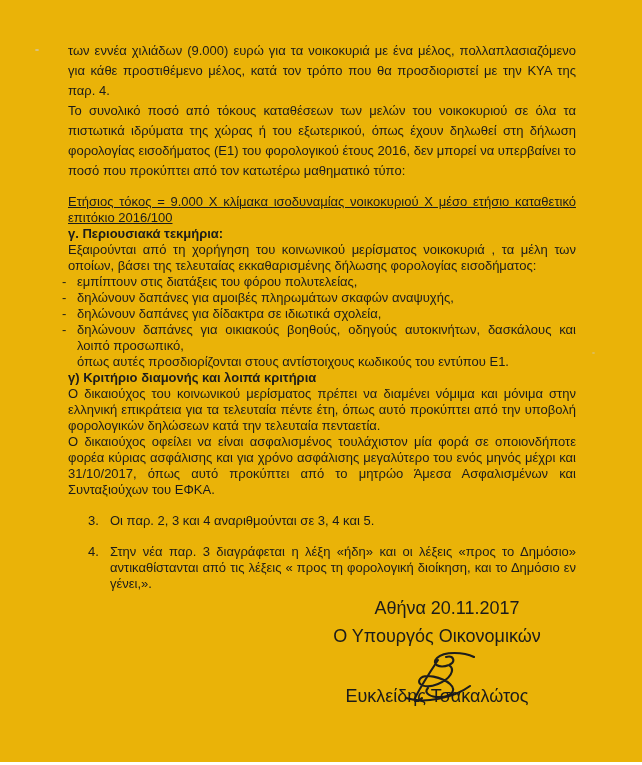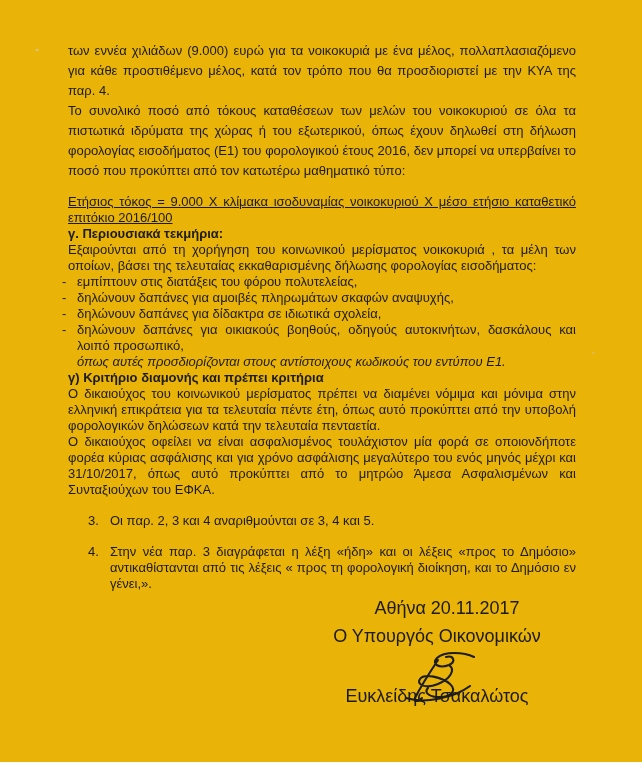--- a/index.html
+++ b/index.html
@@ -19,21 +19,21 @@
   .block { margin:0; text-align:justify; }
   
   .content > .block:nth-child(1),
   .content > .block:nth-child(2) { line-height:20px; }
 
   .heading { font-weight:bold; text-align:left; }
   .block-formula { margin-top:13px;text-decoration:underline; }
 
   .dash-item { position:relative; padding-left:9px; }
   .dash-item .dash { position:absolute; left:-6px; top:0; }
-  .cont { padding-left:9px;font-style:italic; }
+  .cont { padding-left:9px; }
 
   .num-item { display:flex; margin-left:20px; margin-top:15px; }
   .num-item .num { flex:none; width:22px; }
   .num-item .txt { flex:1; text-align:justify; }
 
   .sig-block {
     position:absolute; left:330px; top:600px; width:214px;
     font-size:18px; line-height:16px; text-align:center;
   }
   .sig-date { padding-left:20px; margin-bottom:12px; }
@@ -57,21 +57,21 @@
       <p class="block para">των εννέα χιλιάδων (9.000) ευρώ για τα νοικοκυριά με ένα μέλος, πολλαπλασιαζόμενο για κάθε προστιθέμενο μέλος,  κατά τον τρόπο που θα προσδιοριστεί με την ΚΥΑ της παρ. 4.</p>
       <p class="block para">Το συνολικό ποσό από τόκους καταθέσεων των μελών του νοικοκυριού σε όλα τα πιστωτικά ιδρύματα της χώρας ή του εξωτερικού, όπως έχουν δηλωθεί στη δήλωση φορολογίας εισοδήματος (Ε1) του φορολογικού έτους 2016, δεν μπορεί να υπερβαίνει το ποσό που προκύπτει από τον κατωτέρω μαθηματικό τύπο:</p>
       <p class="block para block-formula">Ετήσιος τόκος  = 9.000 Χ κλίμακα ισοδυναμίας νοικοκυριού Χ μέσο ετήσιο καταθετικό επιτόκιο 2016/100</p>
       <p class="block heading">γ. Περιουσιακά τεκμήρια:</p>
       <p class="block para">Εξαιρούνται από τη χορήγηση του κοινωνικού μερίσματος νοικοκυριά , τα μέλη των οποίων, βάσει της τελευταίας εκκαθαρισμένης δήλωσης φορολογίας εισοδήματος:</p>
       <div class="block dash-item"><span class="dash">-</span><span>εμπίπτουν στις διατάξεις του φόρου πολυτελείας,</span></div>
       <div class="block dash-item"><span class="dash">-</span><span>δηλώνουν δαπάνες για αμοιβές πληρωμάτων σκαφών αναψυχής,</span></div>
       <div class="block dash-item"><span class="dash">-</span><span>δηλώνουν δαπάνες για δίδακτρα σε ιδιωτικά σχολεία,</span></div>
       <div class="block dash-item"><span class="dash">-</span><span>δηλώνουν δαπάνες για οικιακούς βοηθούς, οδηγούς αυτοκινήτων, δασκάλους και λοιπό προσωπικό,</span></div>
       <p class="block cont">όπως αυτές προσδιορίζονται στους αντίστοιχους κωδικούς του εντύπου Ε1.</p>
-      <p class="block heading">γ) Κριτήριο διαμονής και πρέπει κριτήρια</p>
+      <p class="block heading">γ) Κριτήριο διαμονής και λοιπά κριτήρια</p>
       <p class="block para">Ο δικαιούχος του κοινωνικού μερίσματος πρέπει να διαμένει νόμιμα και μόνιμα στην ελληνική επικράτεια για τα τελευταία πέντε έτη, όπως αυτό προκύπτει από την υποβολή φορολογικών δηλώσεων κατά την τελευταία  πενταετία.</p>
       <p class="block para">Ο δικαιούχος οφείλει να είναι ασφαλισμένος τουλάχιστον μία φορά σε οποιονδήποτε φορέα κύριας ασφάλισης και για χρόνο ασφάλισης μεγαλύτερο του ενός μηνός μέχρι και 31/10/2017, όπως αυτό προκύπτει από το μητρώο Άμεσα Ασφαλισμένων και Συνταξιούχων του ΕΦΚΑ.</p>
       <div class="block num-item">
         <span class="num">3.</span>
         <span class="txt">Οι παρ. 2, 3 και 4 αναριθμούνται σε 3, 4 και 5.</span>
       </div>
       <div class="block num-item">
         <span class="num">4.</span>
         <span class="txt">Στην νέα παρ. 3 διαγράφεται η λέξη «ήδη» και οι λέξεις «προς το Δημόσιο» αντικαθίστανται από τις λέξεις « προς τη φορολογική διοίκηση, και το Δημόσιο εν γένει,».</span>
       </div>

